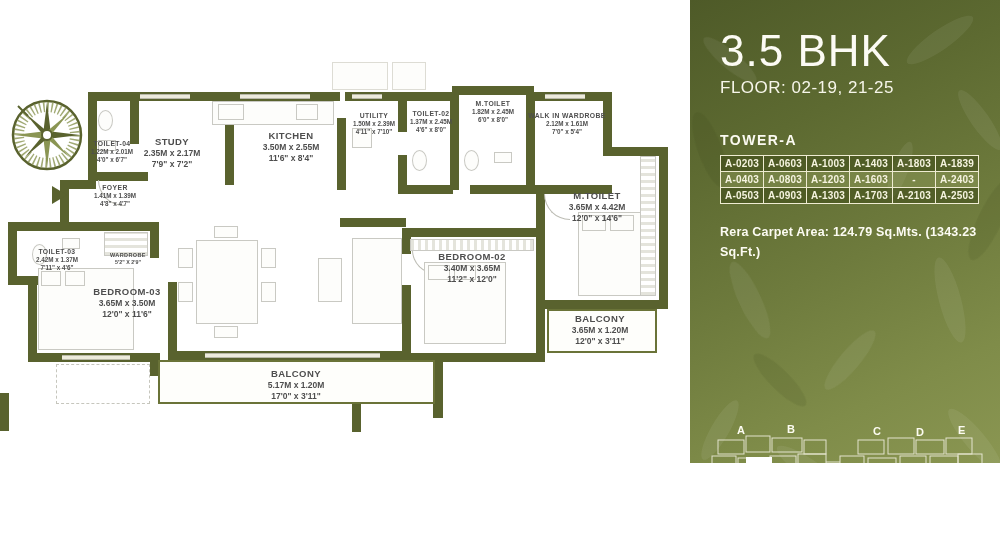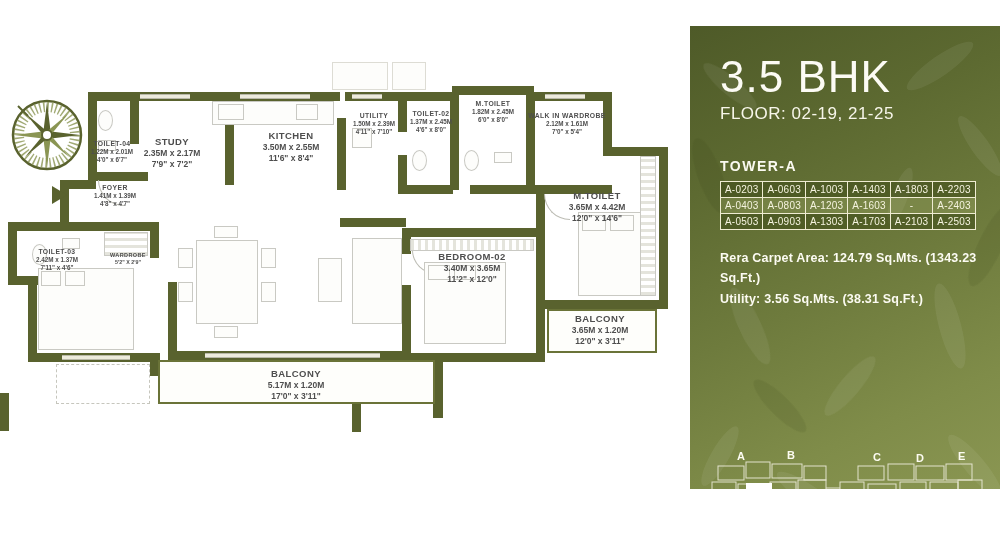--- a/index.html
+++ b/index.html
@@ -21,28 +21,28 @@
   .lbl .dm { font-size:8.5px; font-weight:600; }
   .lbl.sm .nm { font-size:6.8px; }
   .lbl.sm .dm { font-size:6.3px; }
   .lbl.xs .nm { font-size:5.5px; }
   .lbl.xs .dm { font-size:5.3px; }
   .lbl.wrap { white-space:normal; width:80px; }
   .entry-arrow { position:absolute; width:0; height:0; border-top:9px solid transparent; border-bottom:9px solid transparent; border-left:15px solid #59622e; }
 
   
   .sidebar { position:absolute; left:690px; top:0; width:310px; height:463px;
-    background:linear-gradient(155deg,#4e5a28 0%,#5d6a31 28%,#6e7b3d 55%,#7f8c49 80%,#8a9652 100%); overflow:hidden;margin-top:26px; }
+    background:linear-gradient(155deg,#4e5a28 0%,#5d6a31 28%,#6e7b3d 55%,#7f8c49 80%,#8a9652 100%); overflow:hidden; }
   .leaves { position:absolute; left:0; top:0; }
   .sb-content { position:relative; padding:26px 0 0 30px; color:#fbfaf1; }
   .sb-title { font-size:44px; font-weight:400; letter-spacing:1px; color:#fcfbf4; }
   .sb-floor { font-size:17px; font-weight:400; letter-spacing:.5px; margin-top:2px; color:#f7f6ea; }
   .sb-tower { font-size:14px; font-weight:700; letter-spacing:1.5px; margin-top:34px; color:#fbfaf1; }
   .units { border-collapse:collapse; margin-top:7px; }
-  .units td { border:1px solid #efecd2; font-size:10px; font-weight:400; color:#f5f3df; text-align:center; padding:2px 4px; letter-spacing:.2px; }
+  .units td { border:1px solid #efecd2; font-size:10px; font-weight:700; color:#f5f3df; text-align:center; padding:2px 4px; letter-spacing:.2px; }
   .units tr:nth-child(odd) td { background:rgba(62,74,24,.55); }
   .units tr:nth-child(even) td { background:rgba(170,180,110,.28); }
   .sb-areas { margin-top:18px; font-size:12.5px; font-weight:700; line-height:1.62; letter-spacing:.2px; color:#fcfbf2; }
   .keyplan { position:absolute; left:0px; top:424px; }
 </style>
 </head>
 <body>
 
 <div class="plan">
 
@@ -221,20 +221,25 @@
   </div>
   <div class="lbl sm" style="left:57px;top:248px">
     <div class="nm">TOILET-03</div>
     <div class="dm">2.42M x 1.37M</div>
     <div class="dm">7'11" x 4'6"</div>
   </div>
   <div class="lbl xs" style="left:128px;top:252px">
     <div class="nm">WARDROBE</div>
     <div class="dm">5'2" X 2'9"</div>
   </div>
+  <div class="lbl" style="left:127px;top:286px">
+    <div class="nm">BEDROOM-03</div>
+    <div class="dm">3.65M x 3.50M</div>
+    <div class="dm">12'0" x 11'6"</div>
+  </div>
   <div class="lbl" style="left:600px;top:313px">
     <div class="nm">BALCONY</div>
     <div class="dm">3.65M x 1.20M</div>
     <div class="dm">12'0" x 3'11"</div>
   </div>
   <div class="lbl" style="left:296px;top:368px">
     <div class="nm">BALCONY</div>
     <div class="dm">5.17M x 1.20M</div>
     <div class="dm">17'0" x 3'11"</div>
   </div>
@@ -268,21 +273,21 @@
     <div class="sb-tower">TOWER-A</div>
 
     <table class="units">
       <tbody>
         <tr>
           <td>A-0203</td>
           <td>A-0603</td>
           <td>A-1003</td>
           <td>A-1403</td>
           <td>A-1803</td>
-          <td>A-2203</td>
+          <td>A-1839</td>
         </tr>
         <tr>
           <td>A-0403</td>
           <td>A-0803</td>
           <td>A-1203</td>
           <td>A-1603</td>
           <td>-</td>
           <td>A-2403</td>
         </tr>
         <tr>
@@ -291,21 +296,20 @@
           <td>A-1303</td>
           <td>A-1703</td>
           <td>A-2103</td>
           <td>A-2503</td>
         </tr>
       </tbody>
     </table>
 
     <div class="sb-areas">
       <div>Rera Carpet Area: 124.79 Sq.Mts. (1343.23 Sq.Ft.)</div>
-      <div>Utility: 3.56 Sq.Mts. (38.31 Sq.Ft.)</div>
     </div>
   </div>
 
   <svg class="keyplan" width="310" height="115" viewBox="0 0 310 115">
     <g stroke="#f5f3e4" stroke-width="1" fill="none" opacity=".85">
       <rect x="28" y="16" width="26" height="14"></rect>
         <rect x="56" y="12" width="24" height="16"></rect>
       <rect x="82" y="14" width="30" height="14"></rect>
         <rect x="114" y="16" width="22" height="14"></rect>
       <rect x="22" y="32" width="24" height="16"></rect>

